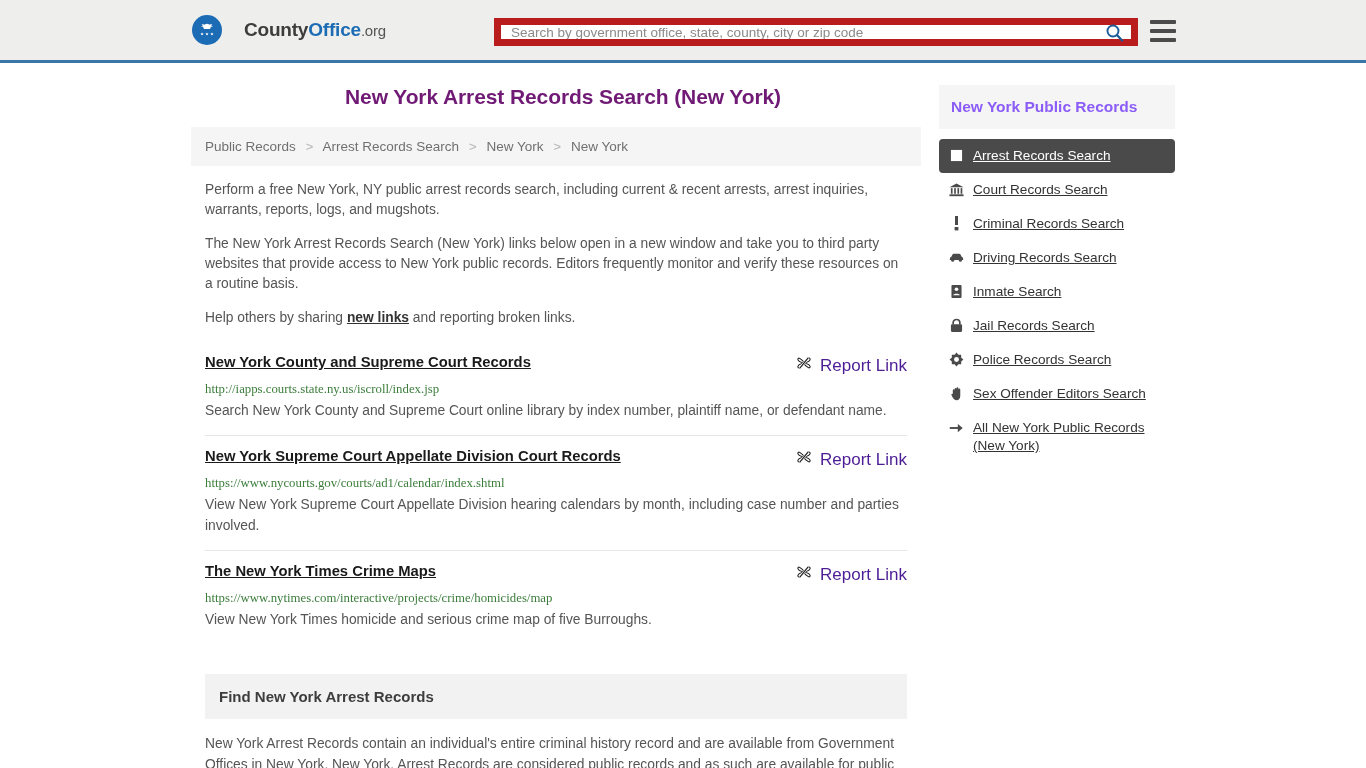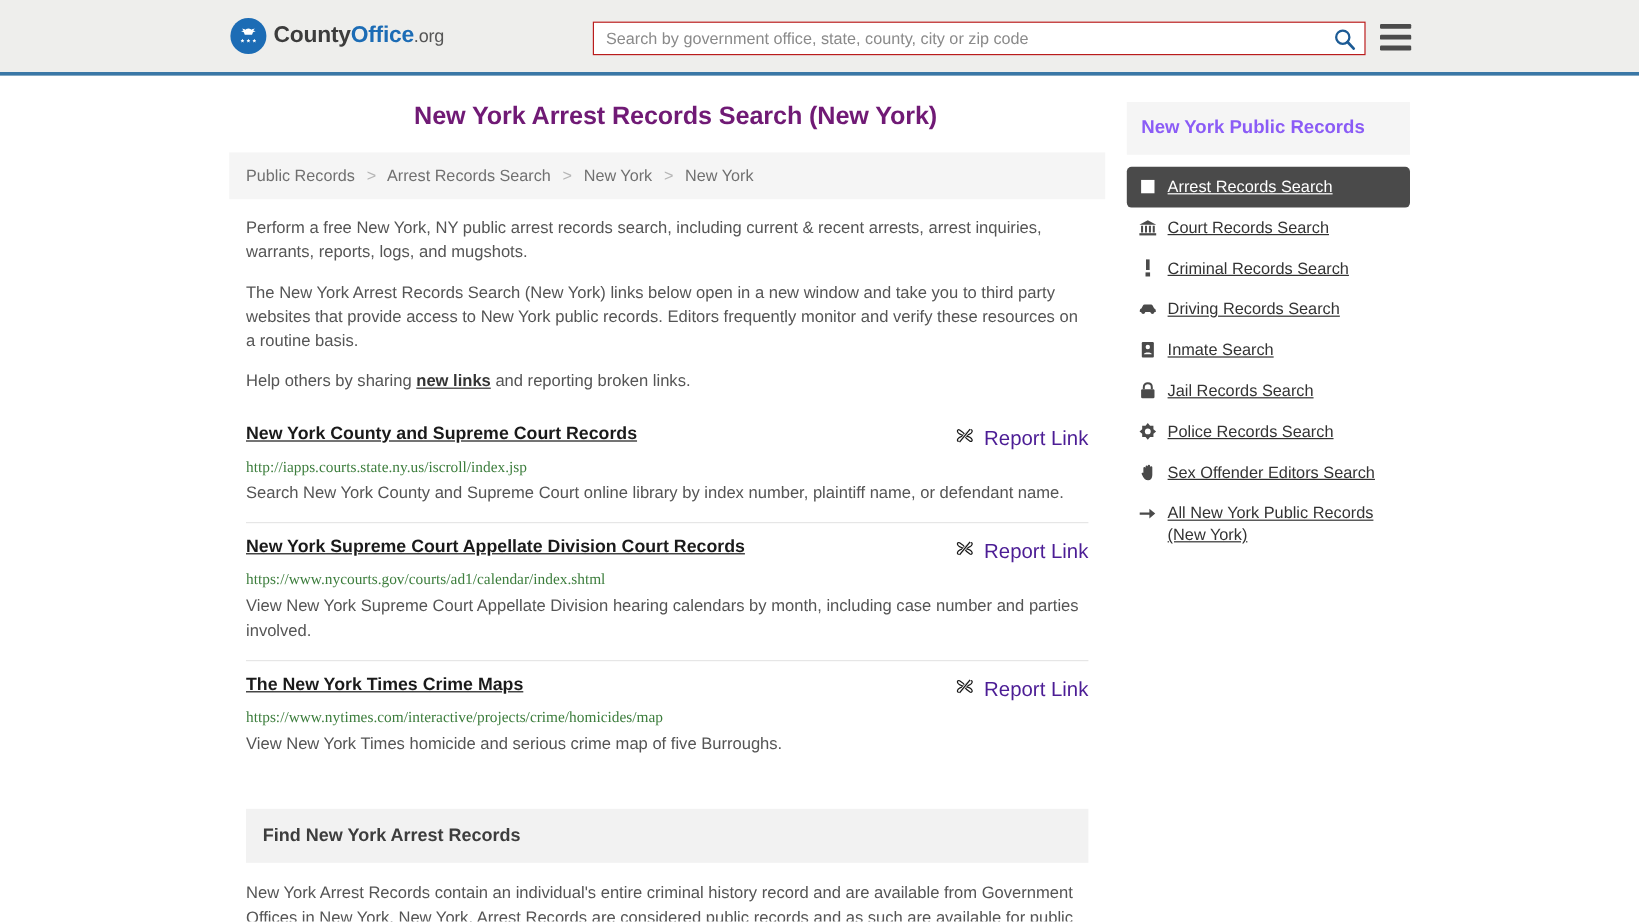--- a/index.html
+++ b/index.html
@@ -17,21 +17,21 @@
     background: #eeeeec;
     border-bottom: 3px solid #3a77a6;
     display: flex;
     align-items: center;
     position: relative;
   }
   .logo-wrap {
     display: flex;
     align-items: center;
     margin-left: 192px;
-    gap: 6px;
+    gap: 22px;
     cursor: pointer;
   }
   .logo-mark {
     width: 30px; height: 30px;
     border-radius: 50%;
     background: #1c6cb5;
     display: flex;
     align-items: center;
     justify-content: center;
     flex-shrink: 0;
@@ -46,21 +46,21 @@
   .logo-text .n { font-weight: bold; color: #3c3c3c;}
   .logo-text .org { font-size: 15px; color: #555; }
 
   .search-wrap {
     position: absolute;
     left: 494px;
     top: 18px;
     width: 644px;
     height: 28px;
     background: #fff;
-    border: 1px solid #b91c1c;
+    border: 7px solid #b91c1c;
     display: flex;
     align-items: center;
   }
   .search-input {
     flex: 1;
     border: 0;
     outline: 0;
     height: 100%;
     padding: 0 10px;
     font-size: 13.5px;

